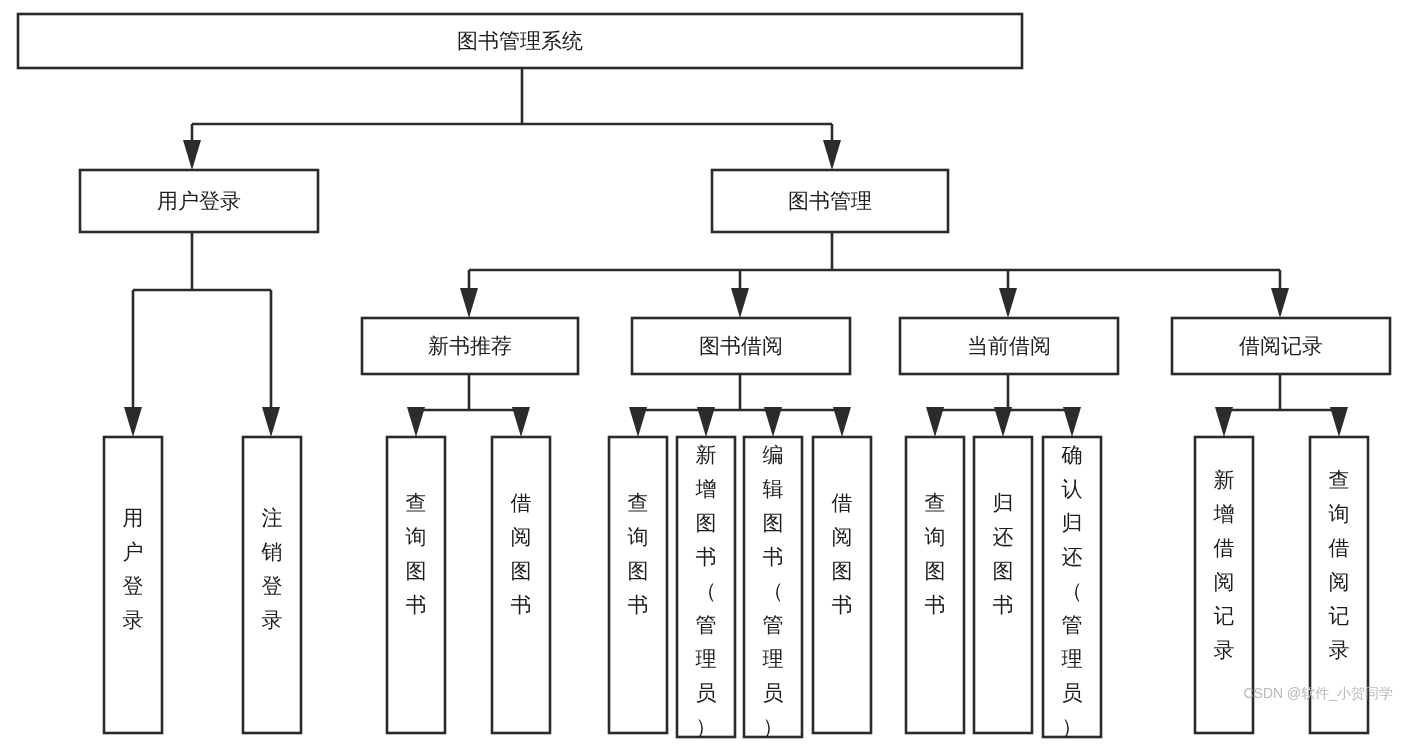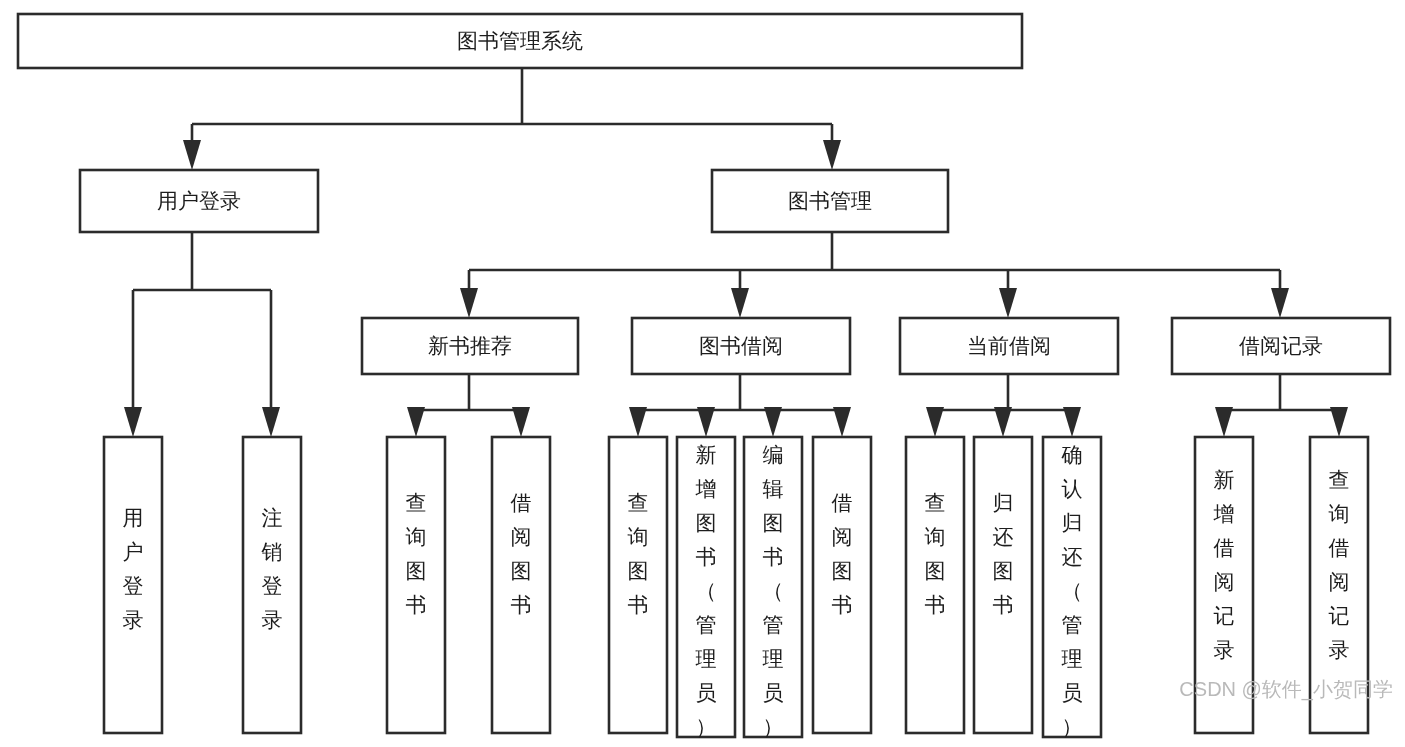--- a/index.html
+++ b/index.html
@@ -52,21 +52,21 @@
     font-family: "Liberation Sans", "DejaVu Sans", sans-serif;
     fill: #1d1d1d;
     font-size: 21px;
     text-anchor: middle;
   }
   .watermark {
     position: absolute;
     right: 12px;
     bottom: 6px;
     font-family: "Liberation Sans", "DejaVu Sans", sans-serif;
-    font-size: 20px;
+    font-size: 14px;
     color: #b9b9b9;
     white-space: nowrap;
     user-select: none;
   }
 </style>
 </head>
 <body>
 
 <div id="diagram-root">
 

